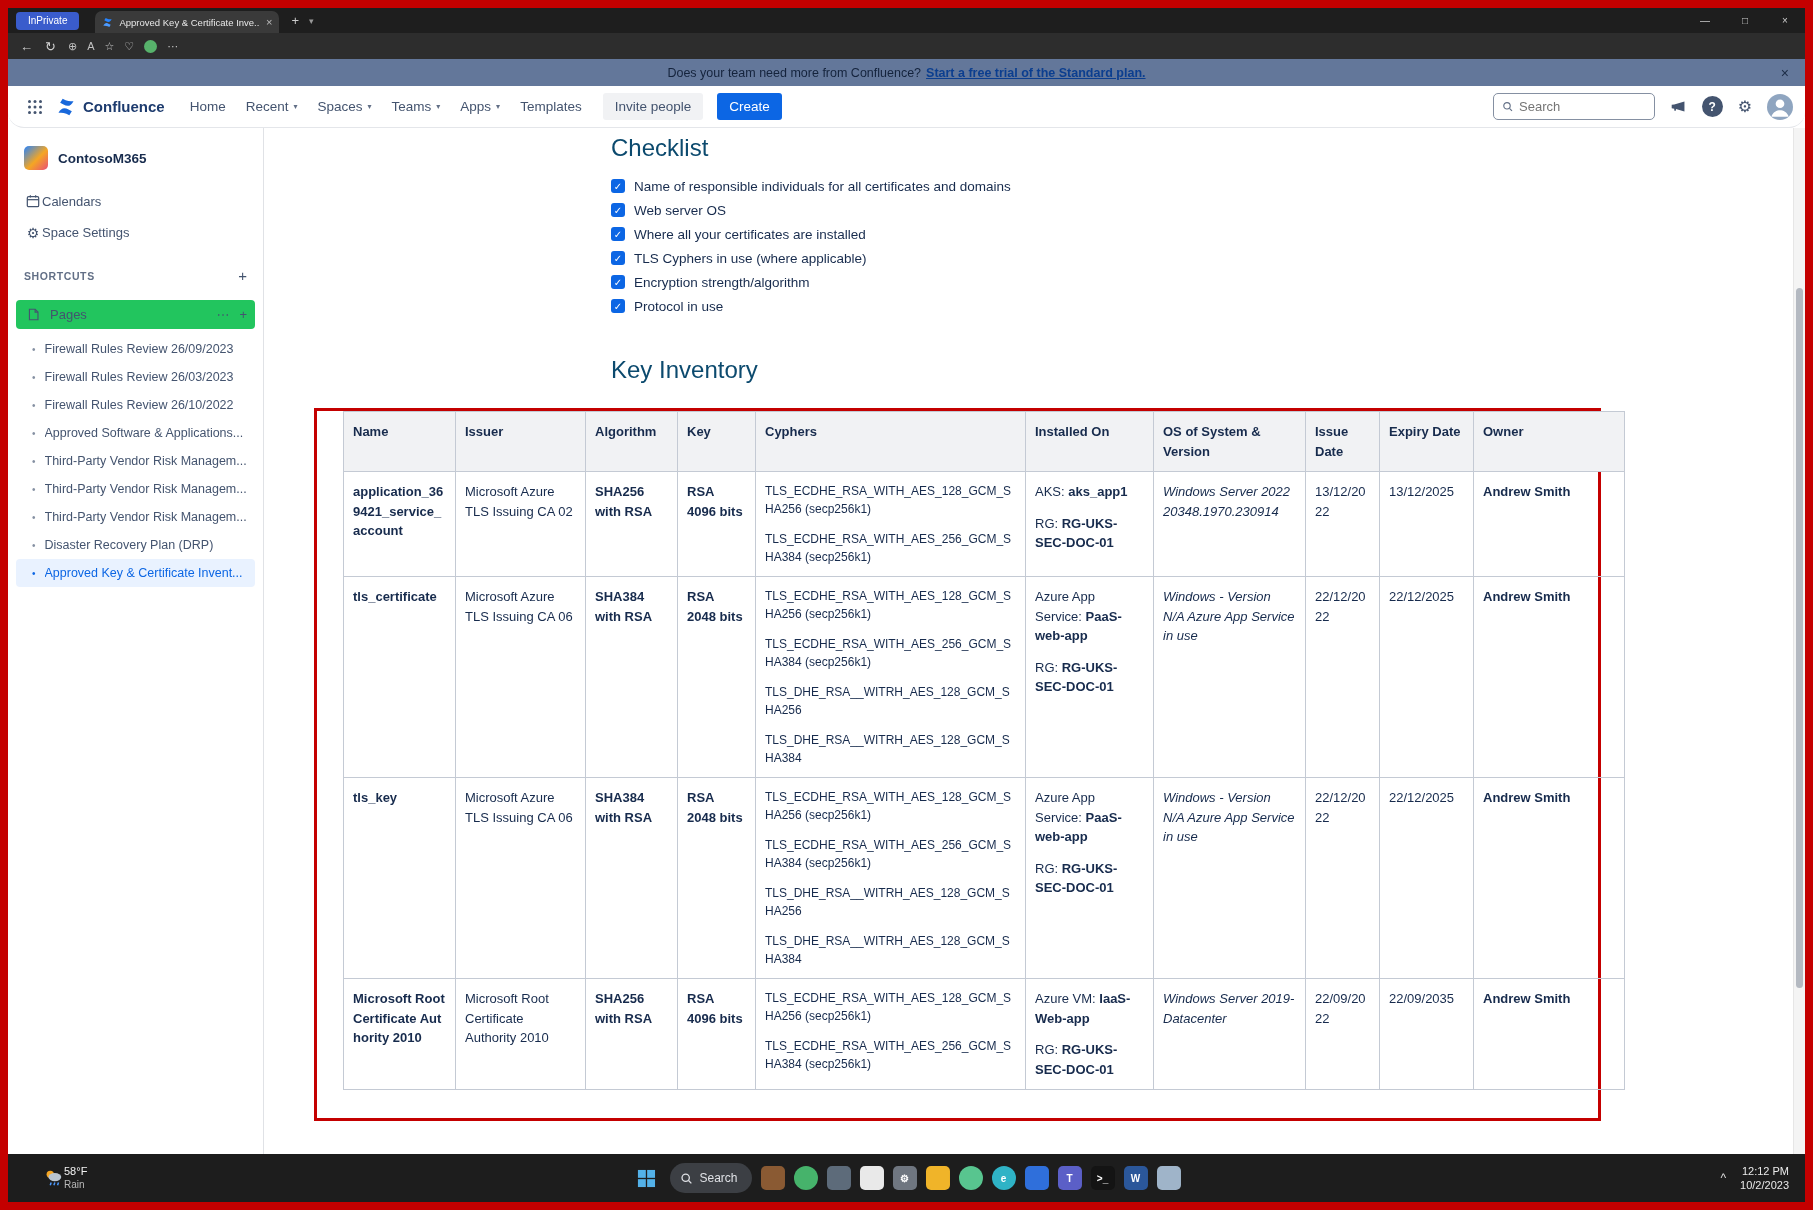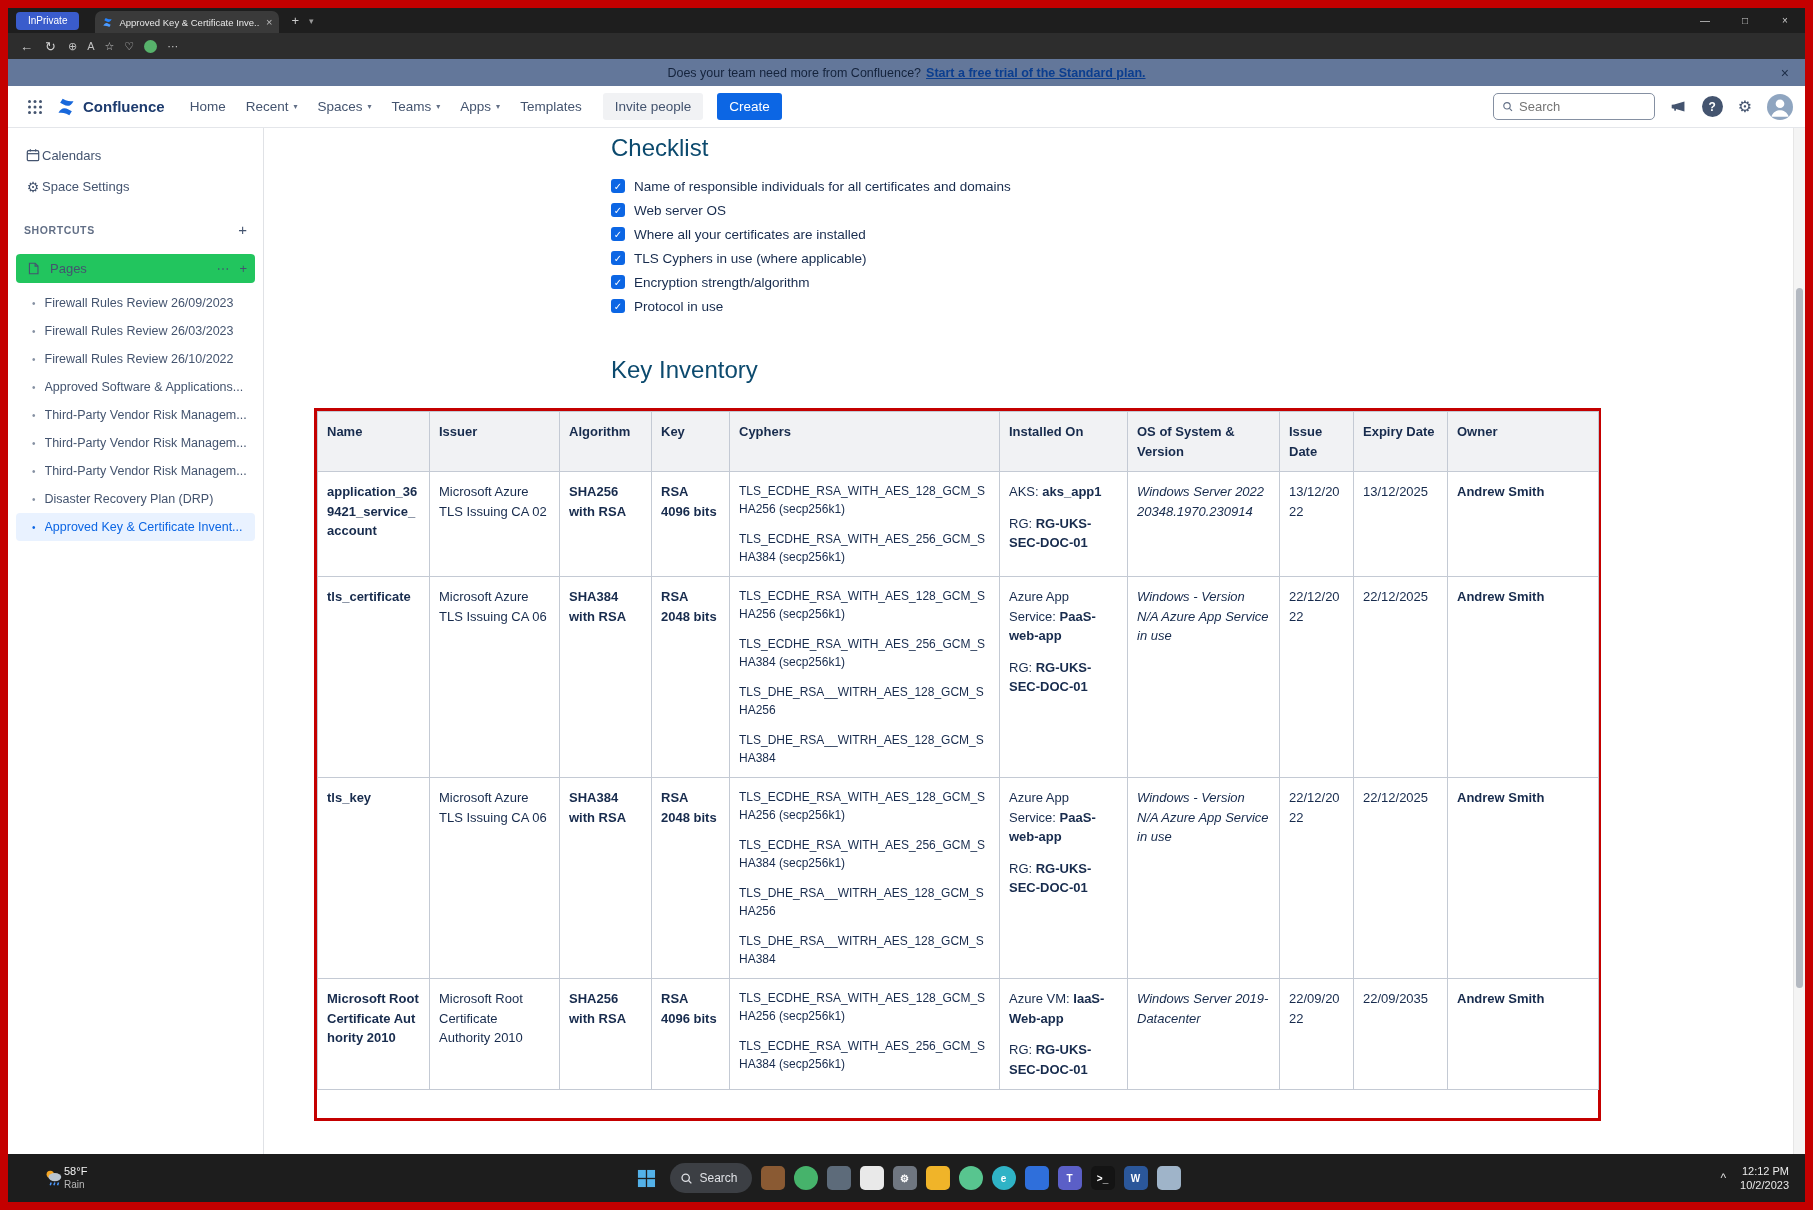--- a/index.html
+++ b/index.html
@@ -33,21 +33,21 @@
   .profile-dot { width:13px; height:13px; border-radius:50%; background:#57b26b; }
 
   
   .banner { height:27px; background:#63779a; display:flex; align-items:center; justify-content:center;
             gap:5px; font-size:12.5px; color:#14233c; position:relative; flex:0 0 auto; }
   .banner-link { font-weight:bold; text-decoration:underline; color:#0b3e8f; cursor:pointer; }
   .banner-close { position:absolute; right:16px; color:#1b2b45; font-size:14px; }
 
   
   .app-header { height:42px; background:#fff; border-bottom:1px solid #e4e6ea; display:flex;
-                align-items:center; padding:0 12px; gap:4px; flex:0 0 auto; }
+                align-items:center; padding:0 12px; gap:4px; flex:0 0 auto;border-radius:16px; }
   .grid-icon { width:30px; height:30px; display:flex; align-items:center; justify-content:center; }
   .logo { display:flex; align-items:center; gap:7px; margin:0 12px 0 2px; }
   .logo-text { font-size:15px; font-weight:bold; color:#1d3b6e; }
   .primary-nav { display:flex; align-items:center; gap:2px; }
   .nav-item { display:flex; align-items:center; gap:5px; font-size:13.5px; color:#44546f;
               padding:6px 9px; border-radius:3px; cursor:pointer; }
   .chev { font-size:8px; color:#626f86; }
   .btn { font-size:13.5px; border-radius:3px; padding:6px 12px; cursor:pointer; }
   .btn-invite { background:#f1f2f4; color:#44546f; margin-left:8px; }
   .btn-create { background:#0c66e4; color:#fff; margin-left:10px; }
@@ -90,21 +90,21 @@
   .content { flex:1; padding:6px 0 0 50px; min-width:0; overflow:hidden; }
   .text-col { margin-left:297px; }
   h2.section { font-size:24px; font-weight:normal; color:#0c4a6e; }
   .checklist { list-style:none; margin-top:12px; }
   .checklist li { display:flex; align-items:center; gap:9px; height:24px; font-size:13.5px; color:#172b4d; }
   .cb { width:14px; height:14px; background:#0c66e4; border-radius:3px; color:#fff; font-size:10px;
         display:flex; align-items:center; justify-content:center; flex:0 0 auto; }
   .inventory-title { margin-top:38px; }
 
   .table-wrap { margin-top:24px; width:1287px; border:3px solid #c40000; padding-bottom:28px; background:#fff; }
-  table.inv { width:100%; border-collapse:collapse; table-layout:fixed; font-size:13px; color:#172b4d; }
+  table.inv { width:100%; border-collapse:collapse; table-layout:fixed; font-size:13px; color:#172b4d;margin-left:26px; }
   .inv th, .inv td { border:1px solid #c4cad4; padding:10px 9px; text-align:left; vertical-align:top; line-height:1.5; }
   .inv thead th { background:#f1f2f4; font-weight:bold; }
   td.c-name { font-weight:bold; word-break:break-all; }
   td.c-alg, td.c-key, td.c-owner { font-weight:bold; }
   td.c-os { font-style:italic; }
   td.c-issue, td.c-expiry { overflow-wrap:anywhere; }
   .cy-line { margin-bottom:12px; font-size:12px; overflow-wrap:anywhere; }
   .cy-line:last-child { margin-bottom:0; }
   .inst-line { margin-bottom:12px; }
   .inst-line:last-child { margin-bottom:0; }
@@ -245,20 +245,24 @@
           <circle cx="12" cy="9" r="4" fill="#fff"></circle>
           <path d="M4 21c1.5-4.5 5-6 8-6s6.5 1.5 8 6z" fill="#fff"></path>
         </svg>
       </span>
     </div>
   </div>
 
   <div class="main">
 
     <aside class="sidebar">
+      <div class="space-row">
+        <span class="space-avatar"></span>
+        <span class="space-name">ContosoM365</span>
+      </div>
       <div class="side-row">
         <span class="side-icon">
           <svg width="14" height="14" viewBox="0 0 16 16">
             <rect x="1.5" y="3" width="13" height="11.5" rx="1.5" fill="none" stroke="#44546f" stroke-width="1.4"></rect>
             <line x1="1.5" y1="6.5" x2="14.5" y2="6.5" stroke="#44546f" stroke-width="1.4"></line>
             <line x1="5" y1="1.5" x2="5" y2="4" stroke="#44546f" stroke-width="1.4"></line>
             <line x1="11" y1="1.5" x2="11" y2="4" stroke="#44546f" stroke-width="1.4"></line>
           </svg>
         </span>
         <span>Calendars</span>

